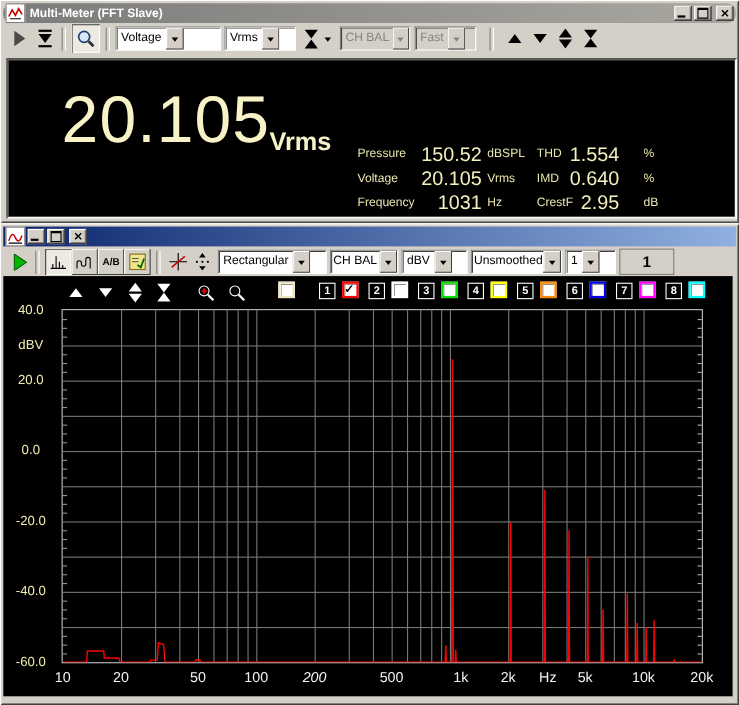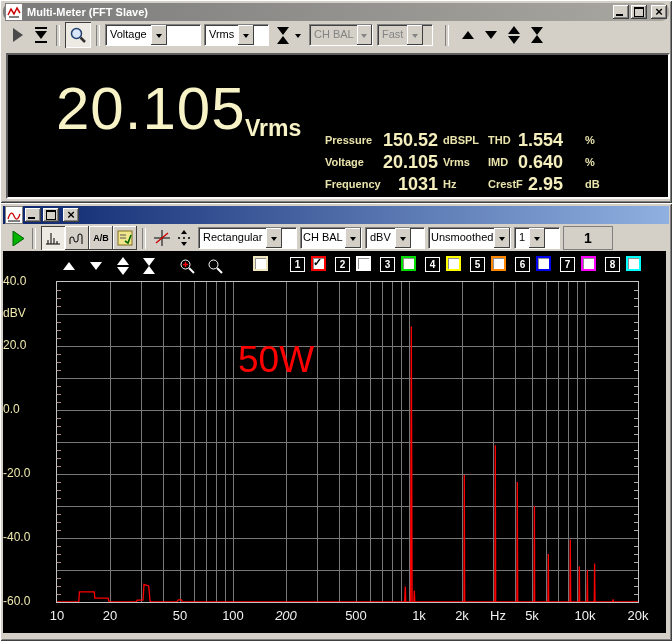--- a/index.html
+++ b/index.html
@@ -45,42 +45,42 @@
   .bar-b{width:12px;height:2px;background:#000;}
   
   .tri-up-w{width:0;height:0;border:6px solid transparent;border-bottom:8px solid #fff;border-top:0;}
   .tri-dn-w{width:0;height:0;border:6px solid transparent;border-top:8px solid #fff;border-bottom:0;}
   .ctrl-ic{position:absolute;top:3px;display:flex;align-items:center;justify-content:center;width:16px;height:18px;}
   
   .mm-display{position:absolute;left:6px;top:53px;width:660px;height:142px;background:#000;
     border:2px solid;border-color:#5f5f5f #fafafa #fafafa #5f5f5f;}
   .big-value{position:absolute;left:48px;top:24px;font-size:60px;letter-spacing:1px;color:#f7f3c6;line-height:1;}
   .big-unit{position:absolute;left:237px;top:60px;font-size:23px;font-weight:bold;color:#f7f3c6;}
-  .mrow{position:absolute;left:312px;width:346px;height:22px;font-weight:bold;}
+  .mrow{position:absolute;left:312px;width:346px;height:22px;}
   .mrow span{position:absolute;line-height:22px;color:#e9e3ac;}
   .m-l1{left:5px;font-size:11px;}
   .m-v1{left:38px;width:80px;text-align:right;font-size:18px;color:#f4efbd !important;}
   .m-u1{left:123px;font-size:11px;}
   .m-l2{left:168px;font-size:11px;}
   .m-v2{left:178px;width:65px;text-align:right;font-size:18px;color:#f4efbd !important;}
   .m-u2{left:265px;font-size:11px;}
   
   .fft-client{position:absolute;left:3px;top:48px;width:663px;height:382px;background:#000;}
   #ctrl-row{position:absolute;left:0;top:3px;width:663px;height:24px;}
   #plot-frame{position:absolute;left:53px;top:30px;width:583px;height:322px;border:1px solid #c4c4c4;box-sizing:border-box;}
   #plot{position:absolute;left:54px;top:31px;width:581px;height:320px;overflow:visible;}
   .vgrid{position:absolute;top:0;bottom:0;width:1px;background:#787878;}
   .hgrid{position:absolute;left:0;right:0;height:1px;background:#787878;}
   .tickL{position:absolute;left:0;width:4px;height:1px;background:#a98c7d;}
   .tickR{position:absolute;right:0;width:4px;height:1px;background:#a9a9a9;}
   .annotation{position:absolute;font-size:37px;line-height:1;font-family:"Liberation Sans",sans-serif;}
   #x-axis{position:absolute;left:54px;top:357px;width:581px;height:18px;}
   .xlab{position:absolute;top:0;width:50px;text-align:center;font-size:13px;color:#f0f0f0;}
   #y-axis{position:absolute;left:0;top:31px;width:50px;height:320px;}
-  .ylab{position:absolute;left:0;width:50px;text-align:left;font-size:12px;color:#f0e9ae;}
+  .ylab{position:absolute;left:0;width:50px;text-align:center;font-size:12px;color:#f0e9ae;}
   
   .chnum{position:absolute;top:3px;width:13px;height:13px;background:#000;border:1px solid #fff;
     color:#fff;font-size:10px;font-weight:bold;text-align:center;line-height:13px;}
   .chbox{position:absolute;top:2px;width:11px;height:11px;background:#fff;border:2px solid #fff;
     box-shadow:inset 1px 1px 0 #909090;}
   .chk{position:absolute;left:0;top:0;width:11px;height:11px;}
   .chk::before{content:"✓";position:absolute;left:0px;top:-2px;font-size:11px;font-weight:bold;color:#000;}
 </style>
 </head>
 <body>
@@ -443,21 +443,20 @@
           <div class="tickR" style="position: absolute; top: 40px;"></div>
           <div class="tickL" style="position: absolute; top: 24px;"></div>
           <div class="tickR" style="position: absolute; top: 24px;"></div>
           <div class="tickL" style="position: absolute; top: 16px;"></div>
           <div class="tickR" style="position: absolute; top: 16px;"></div>
           <div class="tickL" style="position: absolute; top: 8px;"></div>
           <div class="tickR" style="position: absolute; top: 8px;"></div>
           <svg width="581" height="320" style="position: absolute; left: 0px; top: 0px;">
             <polyline points="0.0,320.0 21.8,320.0 22.4,309.8 37.3,309.8 37.8,316.2 51.0,316.2 52.2,320.0 79.2,320.0 80.1,318.1 86.0,318.1 87.0,302.4 91.7,304.0 93.1,320.0 119.9,320.0 121.2,317.8 124.5,317.8 125.3,320.0 347.7,320.0 348.3,304.6 348.7,320.0 353.6,320.0 354.3,44.5 355.1,320.0 356.9,320.0 357.3,308.8 357.8,320.0 407.0,320.0 407.3,193.0 407.7,320.0 437.9,320.0 438.3,163.2 438.7,320.0 459.9,320.0 460.3,200.0 460.7,320.0 477.0,320.0 477.4,224.0 477.7,320.0 490.9,320.0 491.3,272.0 491.7,320.0 512.9,320.0 513.3,257.6 513.7,320.0 521.9,320.0 522.3,284.2 522.7,320.0 530.0,320.0 530.4,288.0 530.7,320.0 537.3,320.0 537.6,281.6 538.0,320.0 555.7,320.0 556.1,317.4 556.5,320.0 581.0,320.0" fill="none" stroke="#ff0000" stroke-width="1.3"></polyline>
           </svg>
-          <div class="annotation" style="position: absolute; left: 181px; top: 59px; color: rgb(255, 0, 0);">50W</div>
         </div>
       <div id="y-axis">
           <div class="ylab" style="position: absolute; top: -8px;">40.0</div>
           <div class="ylab" style="position: absolute; top: 56px;">20.0</div>
           <div class="ylab" style="position: absolute; top: 120px;">0.0</div>
           <div class="ylab" style="position: absolute; top: 184px;">-20.0</div>
           <div class="ylab" style="position: absolute; top: 248px;">-40.0</div>
           <div class="ylab" style="position: absolute; top: 312px;">-60.0</div>
           <div class="ylab" style="position: absolute; top: 24px;">dBV</div>
         </div>

